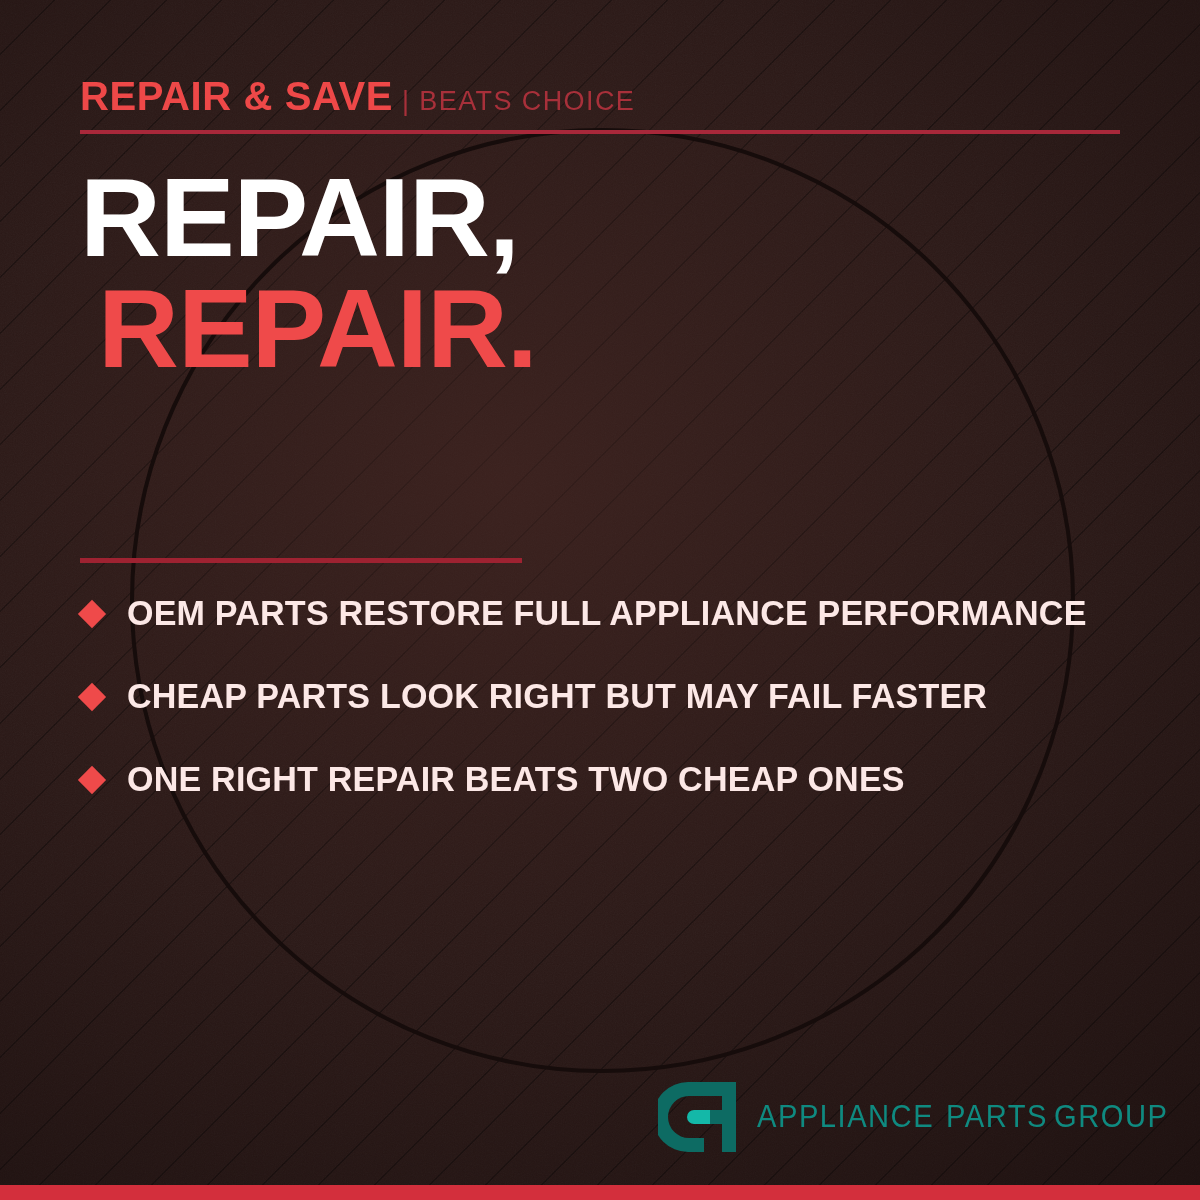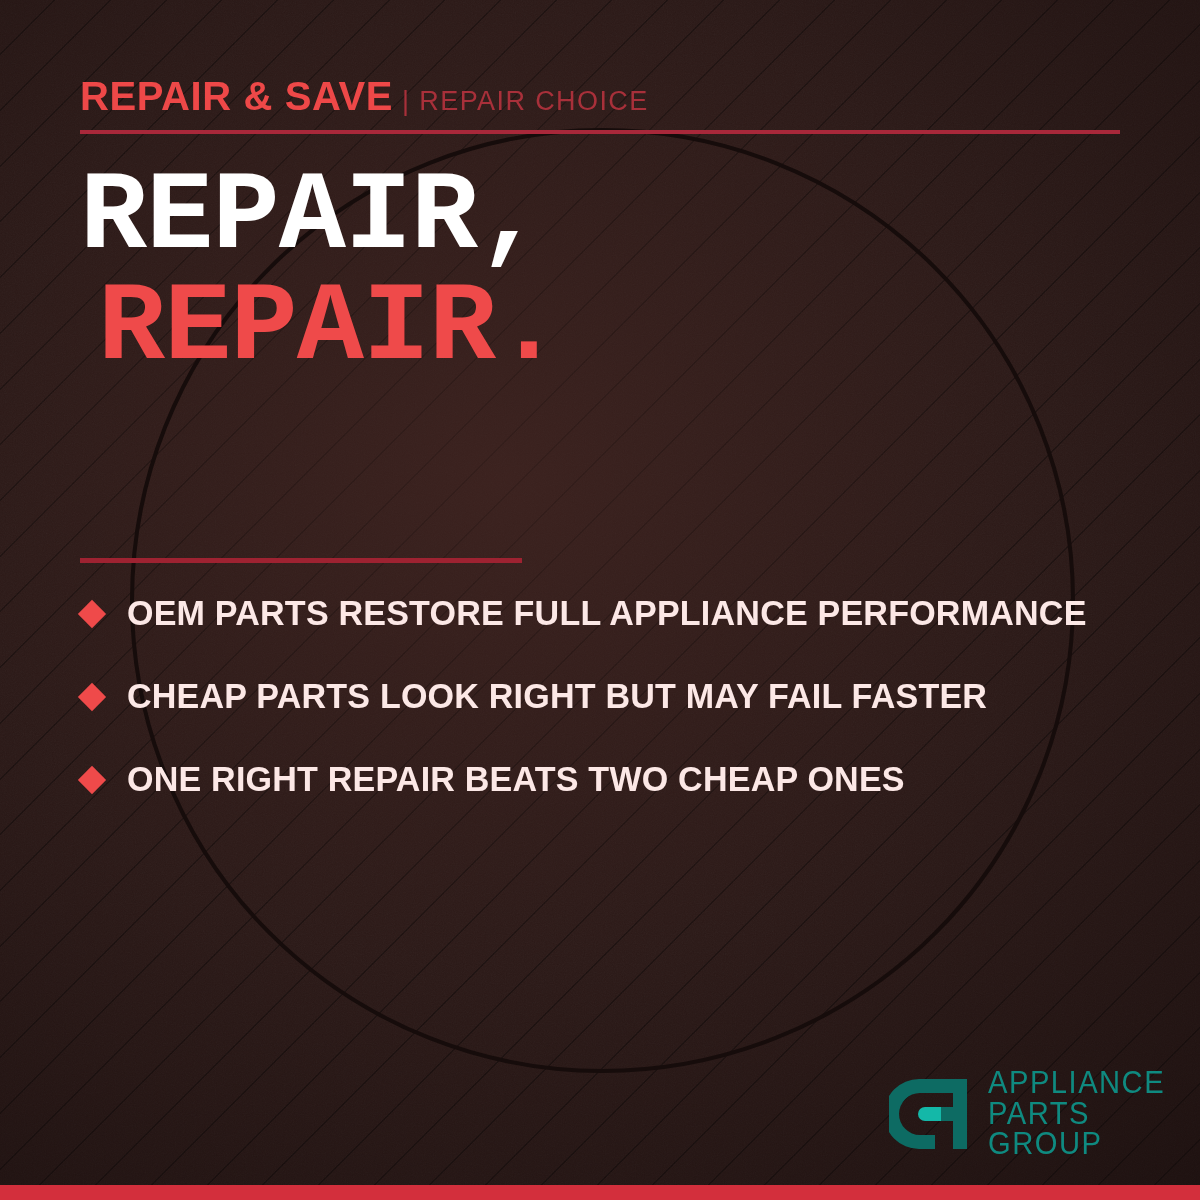--- a/index.html
+++ b/index.html
@@ -81,21 +81,21 @@
     position:absolute;
     left:80px; top:130px;
     width:1040px; height:4px;
     background:#a8283a;
   }
 
   
   .headline {
     position:absolute;
     left:80px; top:163px;
-    font-family:Liberation Mono, monospace;
+    font-family:Liberation Sans, sans-serif;
     font-weight:bold;
     font-size:112px;
     line-height:.99;
     letter-spacing:-1px;
     white-space:nowrap;
   }
   .headline .l1, .headline .l2 { display:block; color:#ffffff; }
   .headline .l3 { display:block; color:#ef4a4a; }
   .headline .l3 { padding-left:18px; }
 
@@ -141,21 +141,21 @@
   .logo {
     position:absolute;
     right:24px; bottom:40px;
     display:flex;
     align-items:center;
     gap:13px;
   }
   .logo-mark { flex:0 0 auto; display:block; }
   .logo-words {
     display:flex;
-    flex-direction:column;
+    flex-direction:row;
     line-height:.99;
   }
   .logo-words span {
     font-family:"Liberation Sans", sans-serif;
     font-size:31px;
     font-weight:normal;
     color:#0f8a80;
     letter-spacing:1.6px;
     transform:scaleX(.94);
     transform-origin:left center;
@@ -187,21 +187,21 @@
       </filter>
     </defs>
     <rect width="1200" height="1200" filter="url(#grain)" opacity="0.5"></rect>
   </svg>
 
   <div class="bg-vignette"></div>
 
   <div class="bg-circle"></div>
 
   <div class="eyebrow">
-    <span class="eyebrow-main">REPAIR &amp; SAVE</span><span class="eyebrow-sub">| REPAIR CHOICE</span>
+    <span class="eyebrow-main">REPAIR &amp; SAVE</span><span class="eyebrow-sub">| BEATS CHOICE</span>
   </div>
 
   <div class="rule-top"></div>
 
   <div class="headline">
     <span class="l1">REPAIR,</span>
     <span class="l3">REPAIR.</span>
   </div>
 
   <div class="rule-mid"></div>

